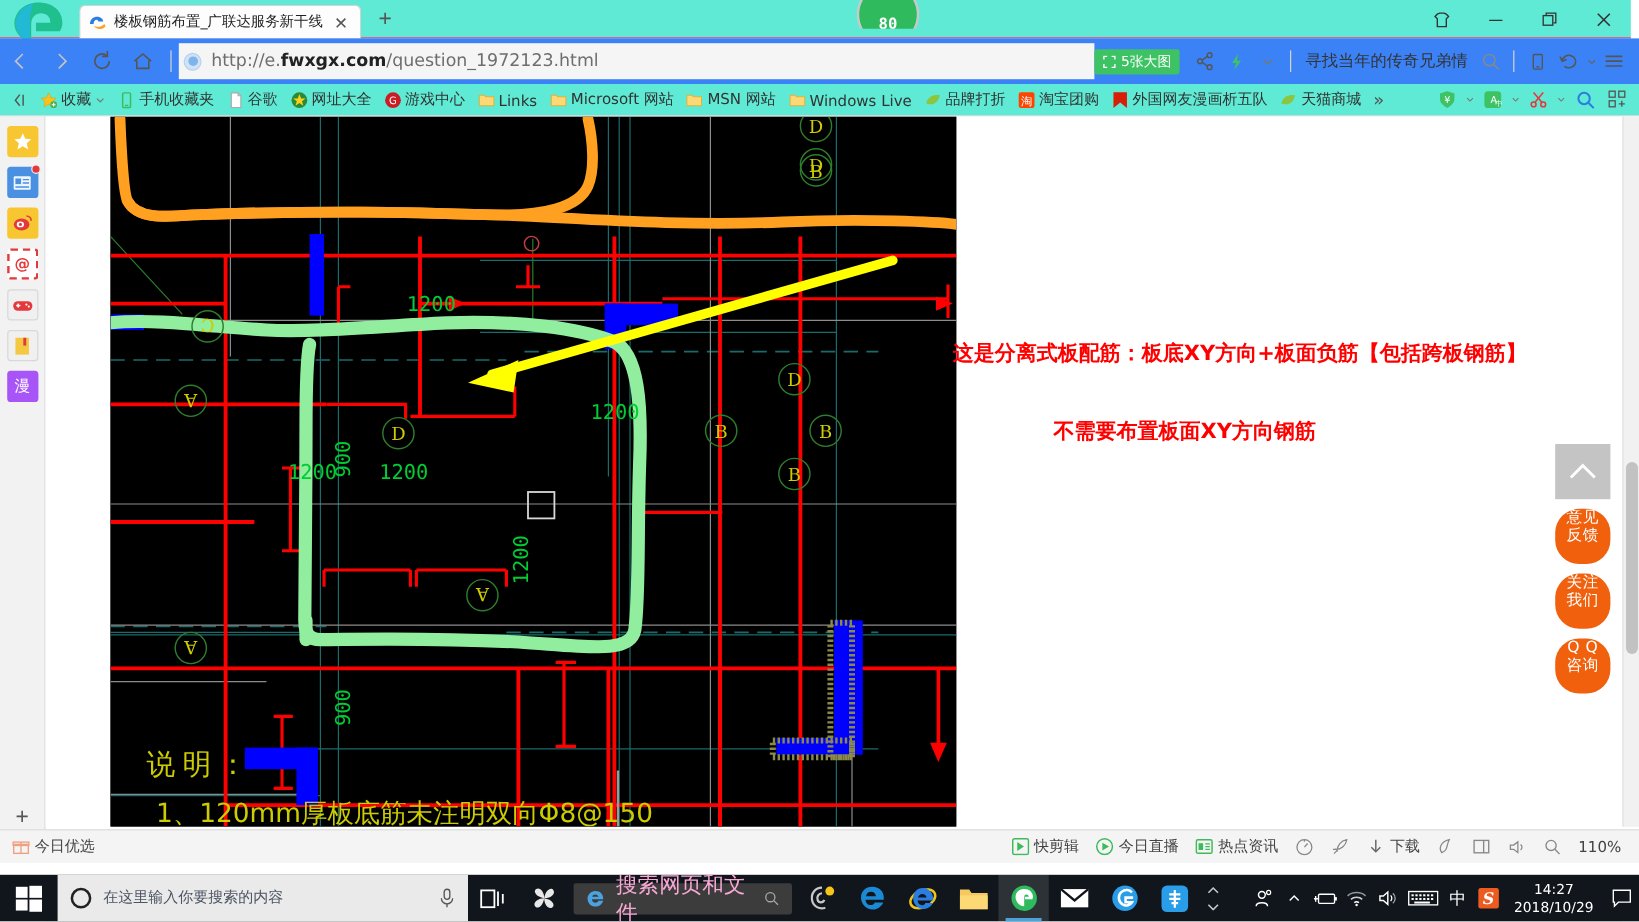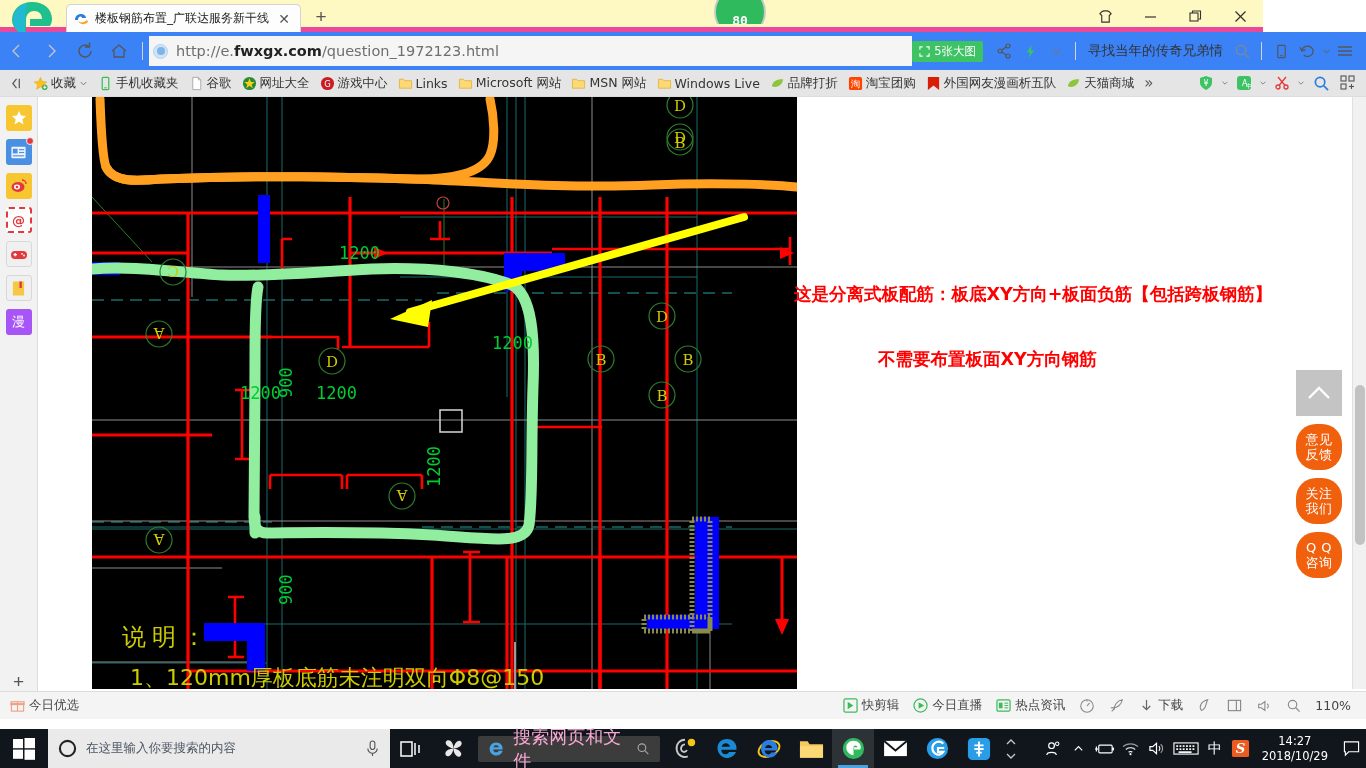--- a/index.html
+++ b/index.html
@@ -7,22 +7,22 @@
     margin: 0; padding: 0;
     width: 1366px; height: 768px;
     overflow: hidden;
     font-family: "Liberation Sans", "DejaVu Sans", sans-serif;
     background: #fff;
   }
   .app { position: relative; width: 1366px; height: 768px; }
 
   
   .titlebar {
-    position: absolute; top: 0; left: 0; width: 1263px; height: 32px;
-    background: #fef9c3; border-bottom: 5px solid #ec4899;
+    position: absolute; top: 0; left: 0; width: 1359px; height: 32px;
+    background: #5eead4; border-bottom: 1px solid #ec4899;
   }
   .logo-e {
     position: absolute; left: 6px; top: 0px; width: 52px; height: 40px;
   }
   .tab {
     position: absolute; left: 66px; top: 4px; width: 235px; height: 28px;
     background: #fdfdfd; border: 1px solid #d2d2d2; border-bottom: none;
     border-radius: 5px 5px 0 0; display: flex; align-items: center; padding: 0 6px;
   }
   .tab-favicon { width: 17px; height: 17px; flex: 0 0 17px; margin-right: 5px; }
@@ -85,21 +85,21 @@
   }
   .icon-sm { width: 26px; height: 30px; display:flex;align-items:center;justify-content:center;color:#666;cursor:pointer;flex:0 0 26px;}
   .nav-hotword {
     font-size: 13.5px; color: #333; white-space: nowrap; padding: 0 6px; cursor: pointer;
     font-family: "DejaVu Sans", sans-serif; flex: 0 0 auto;
   }
 
   
   .bmbar {
     position: absolute; top: 70px; left: 0; width: 1366px; height: 27px;
-    background: #e5e5e5; border-bottom: 1px solid #dcdcdc;
+    background: #5eead4; border-bottom: 1px solid #dcdcdc;
     display: flex; align-items: center; font-size: 12.5px; color: #333;
     font-family: "DejaVu Sans", sans-serif; overflow: hidden;
   }
   .bm {
     display: flex; align-items: center; gap: 3px; padding: 0 5px; height: 22px;
     white-space: nowrap; cursor: pointer; flex: 0 0 auto;
   }
   .bm-ico { width: 15px; height: 15px; flex: 0 0 15px; }
   .bm-right { margin-left: auto; display: flex; align-items: center; gap: 2px; padding-right: 6px; flex: 0 0 auto;}
 
@@ -142,21 +142,21 @@
 
   
   .floatstack { position: absolute; right: 24px; top: 273px; width: 46px; }
   .fs-top {
     width: 46px; height: 46px; background: #c4c4c4; color: #fff;
     display: flex; align-items: center; justify-content: center; cursor: pointer;
   }
   .fs-btn {
     width: 46px; height: 46px; background: #f0600d; color: #fff;
     font-size: 13px; line-height: 15px; text-align: center; cursor: pointer;
-    display: flex; flex-direction: column; align-items: center; justify-content: center;
+    display: flex; flex-direction: column; align-items: center; justify-content: flex-start;
     margin-top: 8px; font-family: "DejaVu Sans", sans-serif; letter-spacing: 0.5px; border-radius: 20px;
   }
 
   
   .pg-scroll-v {
     position: absolute; right: 0; top: 97px; width: 14px; height: 592px;
     background: #f1f1f1; border-left: 1px solid #e0e0e0;
   }
   .pg-scroll-v .thumb {
     position: absolute; top: 288px; left: 2px; width: 10px; height: 160px;

